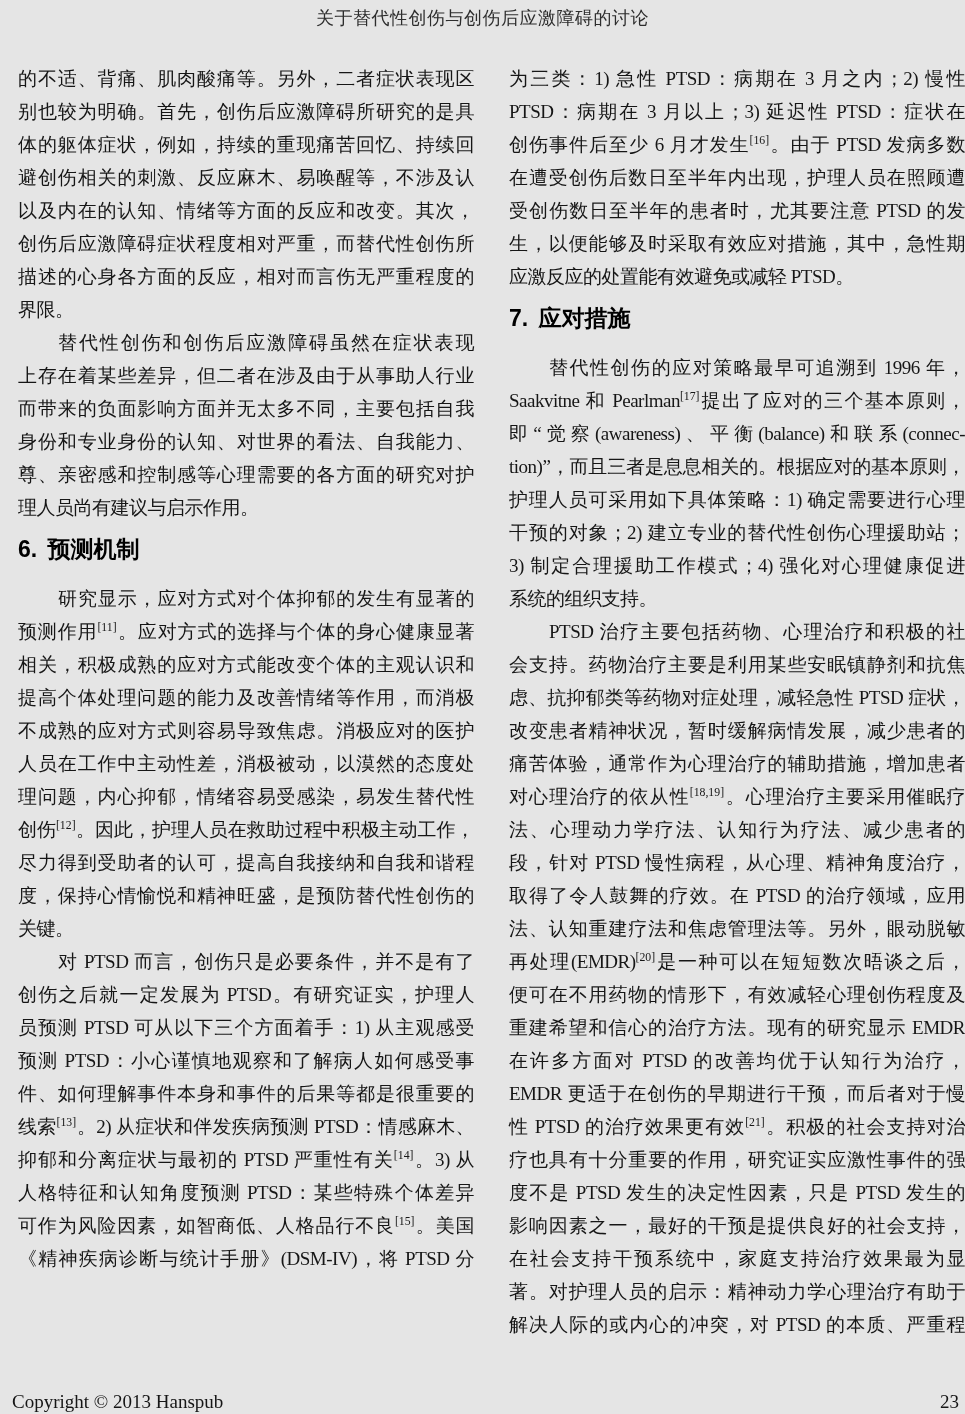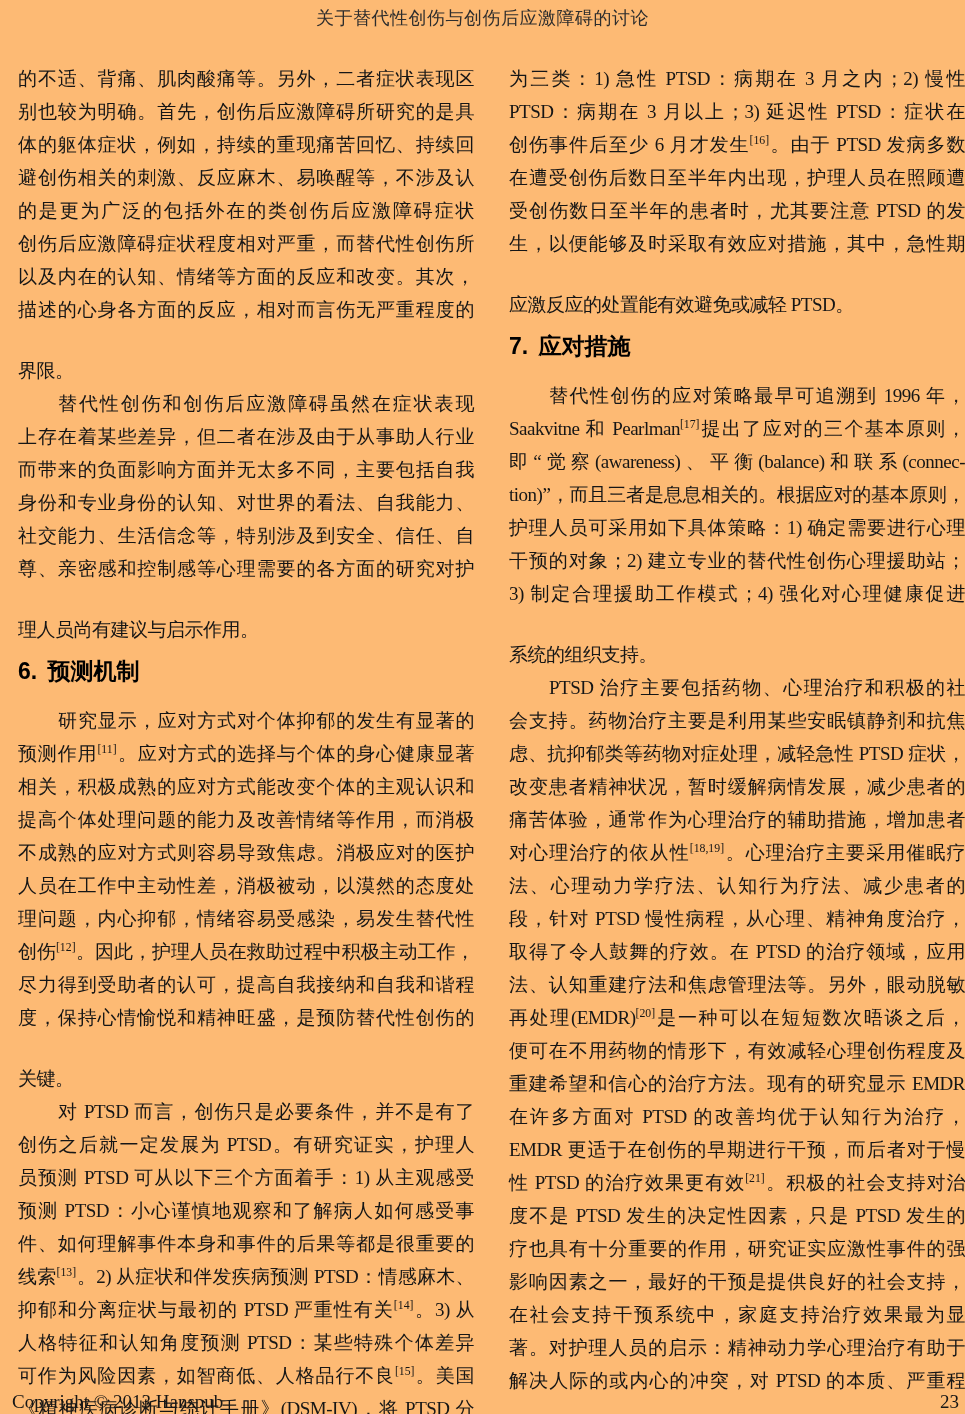--- a/index.html
+++ b/index.html
@@ -1,21 +1,21 @@
 <!DOCTYPE html>
 <html><head>
 <meta charset="utf-8">
 <style>
   * { box-sizing: border-box; }
   html, body { margin: 0; padding: 0; background: #ffffff; }
   .page {
     position: relative;
     width: 965px;
     height: 1414px;
-    background: #fdba74;
+    background: #e5e5e5;
     font-family: "Liberation Serif", "DejaVu Serif", serif;
     color: #161616;
     overflow: hidden;
   }
   .running-header {
     position: absolute;
     top: 6px;
     left: 0;
     width: 100%;
     text-align: center;
@@ -34,21 +34,21 @@
   .line {
     font-size: 19px;
     letter-spacing: -0.5px;
     line-height: 33px;
     height: 33px;
     text-align: justify;
     text-align-last: justify;
     white-space: nowrap;
     overflow: visible;
   }
-  .line.end { text-align-last: left; margin-top: 28px; }
+  .line.end { text-align-last: left; }
   .line.indent { padding-left: 40px; }
   .heading {
     font-family: "Liberation Sans", "DejaVu Sans", sans-serif;
     font-weight: bold;
     font-size: 23px;
     line-height: 28px;
     margin: 11px 0 19px 0;
     color: #000000;
     word-spacing: 4px;
   }
@@ -75,30 +75,28 @@
 
 <div class="page">
   <div class="running-header">关于替代性创伤与创伤后应激障碍的讨论</div>
 
   <div class="content">
     <div class="col">
         <div class="line">的不适、背痛、肌肉酸痛等。另外，二者症状表现区</div>
         <div class="line">别也较为明确。首先，创伤后应激障碍所研究的是具</div>
         <div class="line">体的躯体症状，例如，持续的重现痛苦回忆、持续回</div>
         <div class="line">避创伤相关的刺激、反应麻木、易唤醒等，不涉及认</div>
-        <div class="line">的是更为广泛的包括外在的类创伤后应激障碍症状</div>
+        <div class="line">以及内在的认知、情绪等方面的反应和改变。其次，</div>
         <div class="line">创伤后应激障碍症状程度相对严重，而替代性创伤所</div>
-        <div class="line">以及内在的认知、情绪等方面的反应和改变。其次，</div>
         <div class="line">描述的心身各方面的反应，相对而言伤无严重程度的</div>
         <div class="line end">界限。</div>
         <div class="line indent">替代性创伤和创伤后应激障碍虽然在症状表现</div>
         <div class="line">上存在着某些差异，但二者在涉及由于从事助人行业</div>
         <div class="line">而带来的负面影响方面并无太多不同，主要包括自我</div>
         <div class="line">身份和专业身份的认知、对世界的看法、自我能力、</div>
-        <div class="line">社交能力、生活信念等，特别涉及到安全、信任、自</div>
         <div class="line">尊、亲密感和控制感等心理需要的各方面的研究对护</div>
         <div class="line end">理人员尚有建议与启示作用。</div>
         <div class="heading">6.  预测机制</div>
         <div class="line indent">研究显示，应对方式对个体抑郁的发生有显著的</div>
         <div class="line">预测作用<sup>[11]</sup>。应对方式的选择与个体的身心健康显著</div>
         <div class="line">相关，积极成熟的应对方式能改变个体的主观认识和</div>
         <div class="line">提高个体处理问题的能力及改善情绪等作用，而消极</div>
         <div class="line">不成熟的应对方式则容易导致焦虑。消极应对的医护</div>
         <div class="line">人员在工作中主动性差，消极被动，以漠然的态度处</div>
         <div class="line">理问题，内心抑郁，情绪容易受感染，易发生替代性</div>
@@ -143,22 +141,22 @@
         <div class="line">法、心理动力学疗法、认知行为疗法、减少患者的</div>
         <div class="line">段，针对 PTSD 慢性病程，从心理、精神角度治疗，</div>
         <div class="line">取得了令人鼓舞的疗效。在 PTSD 的治疗领域，应用</div>
         <div class="line">法、认知重建疗法和焦虑管理法等。另外，眼动脱敏</div>
         <div class="line">再处理(EMDR)<sup>[20]</sup>是一种可以在短短数次晤谈之后，</div>
         <div class="line">便可在不用药物的情形下，有效减轻心理创伤程度及</div>
         <div class="line">重建希望和信心的治疗方法。现有的研究显示 EMDR</div>
         <div class="line">在许多方面对 PTSD 的改善均优于认知行为治疗，</div>
         <div class="line">EMDR 更适于在创伤的早期进行干预，而后者对于慢</div>
         <div class="line">性 PTSD 的治疗效果更有效<sup>[21]</sup>。积极的社会支持对治</div>
+        <div class="line">疗也具有十分重要的作用，研究证实应激性事件的强</div>
         <div class="line">度不是 PTSD 发生的决定性因素，只是 PTSD 发生的</div>
-        <div class="line">疗也具有十分重要的作用，研究证实应激性事件的强</div>
         <div class="line">影响因素之一，最好的干预是提供良好的社会支持，</div>
         <div class="line">在社会支持干预系统中，家庭支持治疗效果最为显</div>
         <div class="line">著。对护理人员的启示：精神动力学心理治疗有助于</div>
         <div class="line">解决人际的或内心的冲突，对 PTSD 的本质、严重程</div>
       </div>
   </div>
 
   <div class="footer">
     <span>Copyright © 2013 Hanspub</span>
     <span>23</span>

